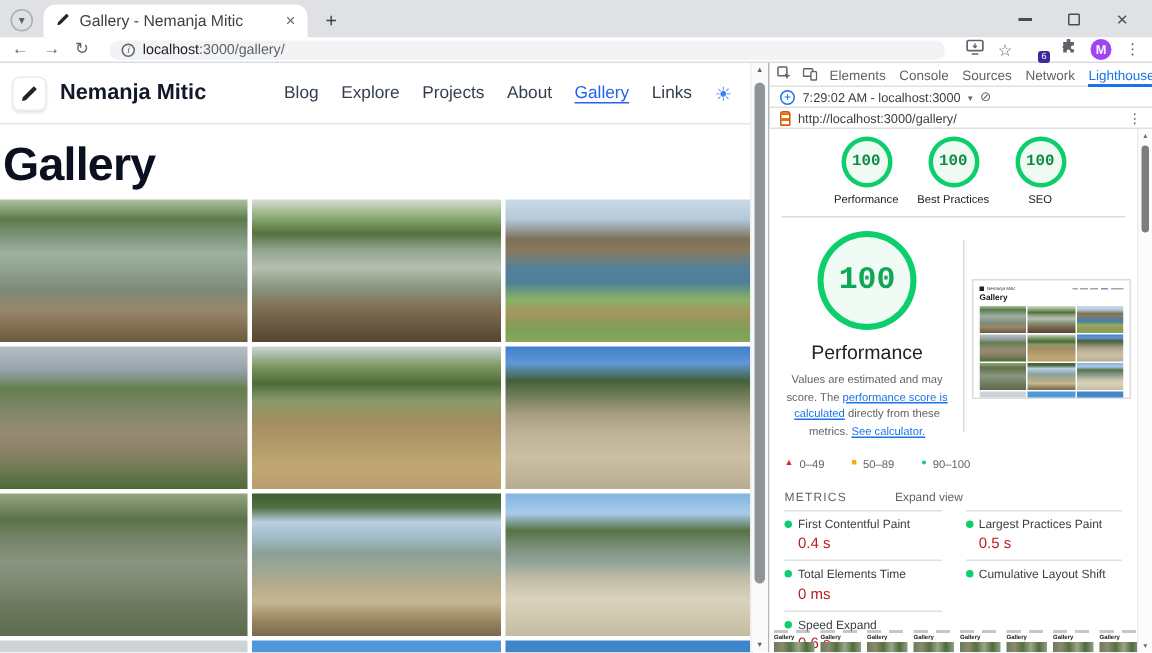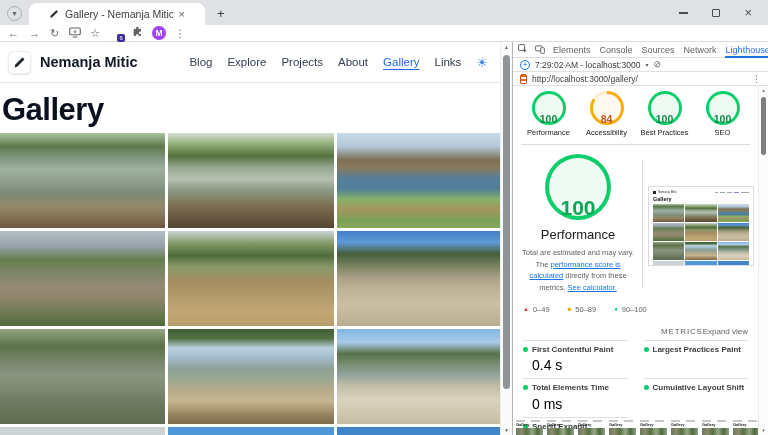--- a/index.html
+++ b/index.html
@@ -2,21 +2,21 @@
 <html><head>
 <meta charset="utf-8">
 <style>
   *{box-sizing:border-box;margin:0;padding:0;}
   html,body{width:768px;height:435px;}
   body{position:relative;overflow:hidden;background:#fff;font-family:"Liberation Sans",sans-serif;color:#202124;}
 
   
   .titlebar{position:absolute;left:0;top:0;width:768px;height:25px;background:#dfe1e5;display:flex;align-items:flex-end;}
   .tab-search{width:15px;height:15px;border:1px solid #aab0b6;border-radius:50%;margin:0 2px 4px 7px;font-size:8px;line-height:13px;text-align:center;color:#5f6368;}
-  .tab{height:22px;width:176px;background:#fff;border-radius:8px 8px 0 0;display:flex;align-items:center;gap:6px;padding:0 20px;margin-left:5px;}
+  .tab{height:22px;width:176px;background:#fff;border-radius:8px 8px 0 0;display:flex;align-items:center;gap:6px;padding:0 8px;margin-left:5px;}
   .tab-title{flex:1;font-size:10.5px;color:#3c4043;white-space:nowrap;overflow:hidden;}
   .tab-close{font-size:11px;color:#5f6368;line-height:1;}
   .newtab{font-size:13px;color:#3c4043;margin:0 0 5px 12px;line-height:1;}
   .win-controls{margin-left:auto;display:flex;gap:24px;align-items:center;padding:0 16px 8px 0;color:#4a4d51;}
   .wc-min{width:9px;height:1.5px;background:#4a4d51;}
   .wc-max{width:8px;height:8px;border:1.3px solid #4a4d51;border-radius:1px;}
   .wc-close{font-size:13px;line-height:8px;}
 
   .toolbar{position:absolute;left:0;top:25px;width:768px;height:17px;background:#fff;border-bottom:1px solid #dadce0;display:flex;align-items:center;padding:0 8px;gap:10px;}
   .nav-ico{font-size:11px;color:#5f6368;line-height:1;}
@@ -61,21 +61,21 @@
   .plus-circle{width:10px;height:10px;border:1px solid #1a73e8;border-radius:50%;color:#1a73e8;font-size:8px;line-height:8.5px;text-align:center;flex:none;}
   .caret{font-size:6px;color:#5f6368;}
   .block-ico{font-size:9px;color:#5f6368;line-height:1;}
   .lh-icon{width:7px;height:10px;border-radius:2px 2px 1px 1px;background:repeating-linear-gradient(180deg,#e8710a 0 2px,#fff 2px 4px);border:1px solid #d5550a;flex:none;}
   .row-kebab{margin-left:auto;font-size:9px;color:#5f6368;}
 
   .dt-report{position:absolute;left:0;top:44px;right:10px;bottom:0;overflow:hidden;background:#fff;}
 
   .scores{display:flex;justify-content:center;gap:10px;padding-top:5px;}
   .score{width:48px;display:flex;flex-direction:column;align-items:center;}
-  .gauge{position:relative;border-radius:50%;display:flex;align-items:flex-end;justify-content:center;font-family:Liberation Sans, sans-serif;background:conic-gradient(#0cce6b 0% 100%);}
+  .gauge{position:relative;border-radius:50%;display:flex;align-items:center;justify-content:center;font-family:Liberation Mono, monospace;background:conic-gradient(#0cce6b 0% 100%);}
   .gauge .inner{position:absolute;inset:3px;border-radius:50%;background:#effaf3;}
   .gauge .num{position:relative;z-index:1;font-weight:bold;color:#0e8a46;}
   .gauge.small{width:34px;height:34px;}
   .gauge.small .num{font-size:10.5px;}
   .gauge.average{background:conic-gradient(#f9ab00 0% 84%,#fdeed3 84% 100%);}
   .gauge.average .inner{background:#fef9f0;}
   .gauge.average .num{color:#c05621;}
   .score-label{margin-top:3px;font-size:7.5px;line-height:1.2;color:#212121;text-align:center;}
   .divider{height:1px;background:#dadce0;margin:7px 8px 0;}
 
@@ -97,28 +97,28 @@
   .t-h1{font-size:5.5px;font-weight:bold;color:#111;margin:2px 0 1.5px;line-height:1;}
   .t-grid{display:grid;grid-template-columns:repeat(3,1fr);gap:1px;height:64px;overflow:hidden;}
   .t-cell{height:18px;}
 
   .legend{display:flex;gap:18px;align-items:center;padding:11px 10px 0;font-size:7.5px;color:#5f6368;}
   .leg{display:flex;align-items:center;gap:4px;}
   .sym-tri{color:#d93025;font-size:6px;line-height:1;}
   .sym-sq{color:#f9ab00;font-size:6px;line-height:1;}
   .sym-circ{color:#0cce6b;font-size:6px;line-height:1;}
 
-  .metrics-head{display:flex;justify-content:flex-end;align-items:center;padding:13px 10px 4px;font-size:8px;color:#5f6368;}
+  .metrics-head{display:flex;justify-content:flex-start;align-items:center;padding:13px 10px 4px;font-size:8px;color:#5f6368;gap:32px;}
   .metrics-title{letter-spacing:.8px;}
   .expand{cursor:pointer;}
   .mgrid{display:grid;grid-template-columns:1fr 1fr;column-gap:16px;padding:0 10px;}
   .metric{border-top:1px solid #e0e0e0;padding:4px 0 5px;}
-  .m-name{display:flex;align-items:center;gap:4px;font-size:8px;color:#3c4043;line-height:1.2;font-weight:bold;}
+  .m-name{display:flex;align-items:center;gap:4px;font-size:8px;color:#3c4043;line-height:1.2;}
   .dot{width:5px;height:5px;border-radius:50%;background:#0cce6b;flex:none;}
-  .m-val{font-size:14px;color:#000000;margin:3px 0 0 9px;}
+  .m-val{font-size:10px;color:#b91c1c;margin:3px 0 0 9px;}
 
   .filmstrip{position:absolute;left:3px;right:0;bottom:0;height:15px;display:flex;gap:4px;align-items:flex-start;overflow:hidden;}
   .frame{width:27px;flex:none;}
   .f-top{height:2px;margin-bottom:1px;opacity:.55;background:linear-gradient(90deg,#999 0 35%,transparent 35% 55%,#999 55% 90%,transparent 90% 100%);}
   .f-label{font-size:4px;font-weight:bold;color:#222;line-height:4px;}
   .f-img{height:7px;margin-top:1px;}
 
   .dt-scroll{position:absolute;right:0;top:44px;bottom:0;width:10px;background:#fcfcfc;border-left:1px solid #ececec;}
   .ds-arrow{position:absolute;left:0;width:9px;text-align:center;font-size:4.5px;color:#6a6e72;}
   .ds-up{top:2px;} .ds-down{bottom:2px;}
@@ -141,20 +141,24 @@
     <span class="wc-min"></span>
     <span class="wc-max"></span>
     <span class="wc-close">×</span>
   </div>
 </div>
 
 <div class="toolbar">
   <span class="nav-ico">←</span>
   <span class="nav-ico">→</span>
   <span class="nav-ico">↻</span>
+  <div class="addr">
+    <span class="info-ico">i</span>
+    <span class="addr-text"><span class="addr-host">localhost</span><span class="addr-path">:3000/gallery/</span></span>
+  </div>
   <div class="tb-right">
     <span><svg width="12" height="11" viewBox="0 0 16 14">
           <rect x="1" y="1" width="14" height="9" rx="1.5" fill="none" stroke="#5f6368" stroke-width="1.5"></rect>
           <path d="M5 13h6" stroke="#5f6368" stroke-width="1.5"></path>
           <path d="M8 3.5v3.5M6.3 5.6L8 7.3 9.7 5.6" fill="none" stroke="#5f6368" stroke-width="1.2"></path>
         </svg></span>
     <span class="star">☆</span>
     <span class="ext-wrap">
       <span class="ext-circle"></span>
       <span class="ext-badge">6</span>
@@ -241,27 +245,20 @@
   <div class="dt-report">
     <div class="scores">
       <div class="score">
         <div class="gauge small">
             <span class="inner"></span>
             <span class="num">100</span>
           </div>
         <div class="score-label">Performance</div>
       </div>
       <div class="score">
-        <div class="gauge small average">
-            <span class="inner"></span>
-            <span class="num">84</span>
-          </div>
-        <div class="score-label">Accessibility</div>
-      </div>
-      <div class="score">
         <div class="gauge small">
             <span class="inner"></span>
             <span class="num">100</span>
           </div>
         <div class="score-label">Best Practices</div>
       </div>
       <div class="score">
         <div class="gauge small">
             <span class="inner"></span>
             <span class="num">100</span>
@@ -272,21 +269,21 @@
 
     <div class="divider"></div>
 
     <div class="perf">
       <div class="perf-left">
         <div class="gauge big">
             <span class="inner"></span>
             <span class="num">100</span>
           </div>
         <div class="perf-title">Performance</div>
-        <div class="perf-desc"><span>Total are estimated and may vary. The </span><span class="lnk">performance score is calculated</span><span> directly from these metrics. </span><span class="lnk">See calculator.</span></div>
+        <div class="perf-desc"><span>Values are estimated and may score. The </span><span class="lnk">performance score is calculated</span><span> directly from these metrics. </span><span class="lnk">See calculator.</span></div>
       </div>
       <div class="vdiv"></div>
       <div class="thumb-wrap">
         <div class="thumb">
           <div class="t-head">
             <span class="t-logo"></span>
             <span class="t-brand">Nemanja Mitic</span>
             <span class="t-nav"></span>
           </div>
           <div class="t-h1">Gallery</div>
@@ -334,20 +331,21 @@
             <span class="dot"></span>
             <span>First Contentful Paint</span>
           </div>
         <div class="m-val">0.4 s</div>
       </div>
       <div class="metric">
         <div class="m-name">
             <span class="dot"></span>
             <span>Largest Practices Paint</span>
           </div>
+        <div class="m-val">0.5 s</div>
       </div>
       <div class="metric">
         <div class="m-name">
             <span class="dot"></span>
             <span>Total Elements Time</span>
           </div>
         <div class="m-val">0 ms</div>
       </div>
       <div class="metric">
         <div class="m-name">

